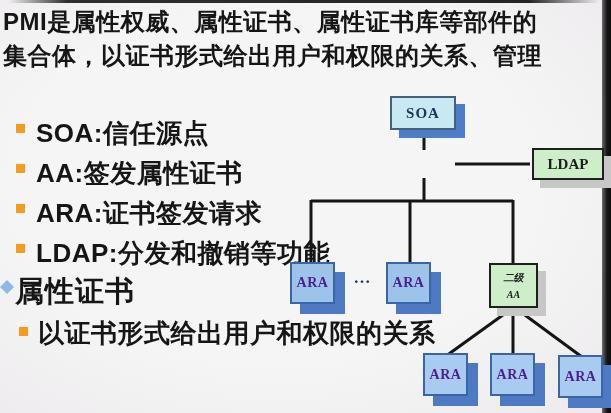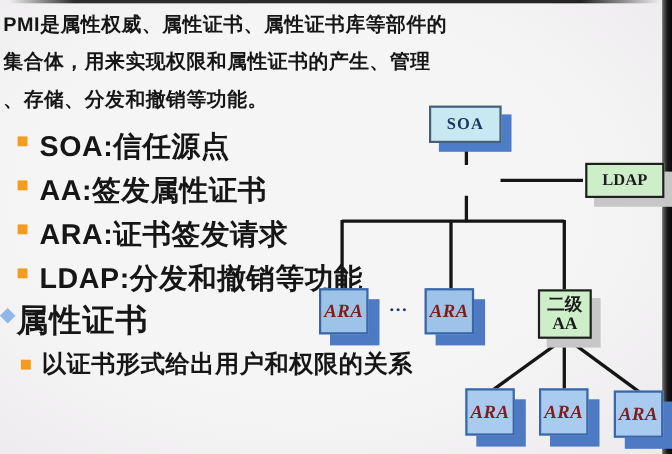--- a/index.html
+++ b/index.html
@@ -16,21 +16,21 @@
     background:linear-gradient(90deg, rgba(20,20,20,0) 0%, rgba(25,25,25,.9) 10%, rgba(25,25,25,.95) 88%, rgba(20,20,20,0) 100%);
   }
   .right-edge{
     position:absolute;right:0;top:0;width:9px;height:413px;
     background:linear-gradient(90deg,#6a6a6a 0%, #161616 55%, #0a0a0a 100%);
   }
 
   
   .para{
     position:absolute;left:3px;top:5px;
-    font-size:18px;line-height:34px;font-weight:700;color:#161616;
+    font-size:24px;line-height:34px;font-weight:700;color:#161616;
     white-space:nowrap;letter-spacing:.5px;
   }
   .bullet-row{
     position:absolute;left:0;height:28px;white-space:nowrap;
   }
   .sq{
     position:absolute;left:16px;top:8px;width:9px;height:9px;
     background:#f39c1f;
   }
   .btext{
@@ -41,21 +41,21 @@
     position:absolute;left:7px;top:272px;
     font-size:29px;font-weight:700;color:#161616;white-space:nowrap;letter-spacing:1px;
   }
   .frag{
     position:absolute;left:-5px;top:10px;width:10px;height:10px;
     background:#8fb8e8;transform:rotate(45deg);
   }
   .heading .htext{margin-left:8px;}
   .sub-row{position:absolute;left:0;top:316px;white-space:nowrap;}
   .sub-row .sq{left:19px;top:11px;}
-  .sub-row .btext{left:38px;font-size:22px;}
+  .sub-row .btext{left:38px;font-size:26px;}
 
   
   svg.connectors{position:absolute;left:0;top:0;z-index:1;}
   .node{
     position:absolute;z-index:2;
     display:flex;flex-direction:column;align-items:center;justify-content:center;
     font-family:"Liberation Serif", serif;
     white-space:nowrap;text-align:center;
   }
   .cyan{
@@ -63,43 +63,42 @@
     box-shadow:9px 8px 0 #4d7cc9;color:#17365d;
     font-size:15px;font-weight:600;letter-spacing:1px;
   }
   .green{
     background:#cdeec9;border:2px solid #1f1f1f;
     box-shadow:8px 8px 0 #c7c7c7;color:#1c1c1c;
     font-size:15px;font-weight:600;
   }
   .blue{
     background:#9dc3e8;border:2px solid #3a66a8;
-    box-shadow:10px 10px 0 #4d7ac2;color:#7f1d1d;
-    font-size:17px;font-weight:700;letter-spacing:.5px;font-style:italic;
+    box-shadow:10px 10px 0 #4d7ac2;color:#4c1d95;
+    font-size:14px;font-weight:700;letter-spacing:.5px;
   }
   .blue-light{background:#a9cbf0;}
-  .aa2 span{line-height:17px;font-size:16px;}
+  .aa2 span{line-height:17px;font-size:10px;font-style:italic;}
   .dots{
     position:absolute;z-index:2;left:350px;top:268px;width:24px;
     font-size:17px;font-weight:700;color:#17365d;text-align:center;
     font-family:"Liberation Serif", serif;
   }
 </style>
 </head>
 <body>
 
 <div class="stage">
 
   <div class="top-edge"></div>
   <div class="right-edge"></div>
 
   <div class="para">
     <div>PMI是属性权威、属性证书、属性证书库等部件的</div>
-    <div>集合体，用来实现权限和属性证书的产生、管理</div>
-    <div>、存储、分发和撤销等功能。</div>
+    <div>集合体，以证书形式给出用户和权限的关系、管理</div>
   </div>
 
   <div class="bullet-row" style="top:116px">
     <span class="sq"></span>
     <span class="btext">SOA:信任源点</span>
   </div>
   <div class="bullet-row" style="top:156px">
     <span class="sq"></span>
     <span class="btext">AA:签发属性证书</span>
   </div>

